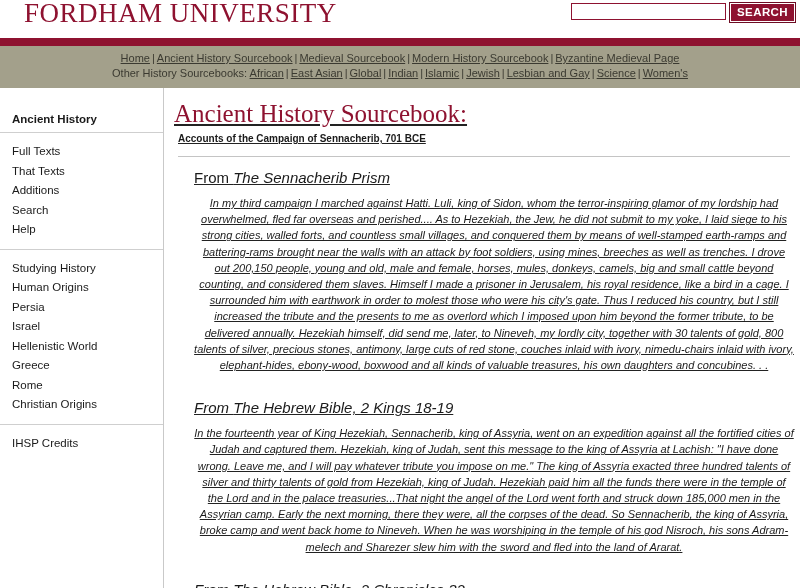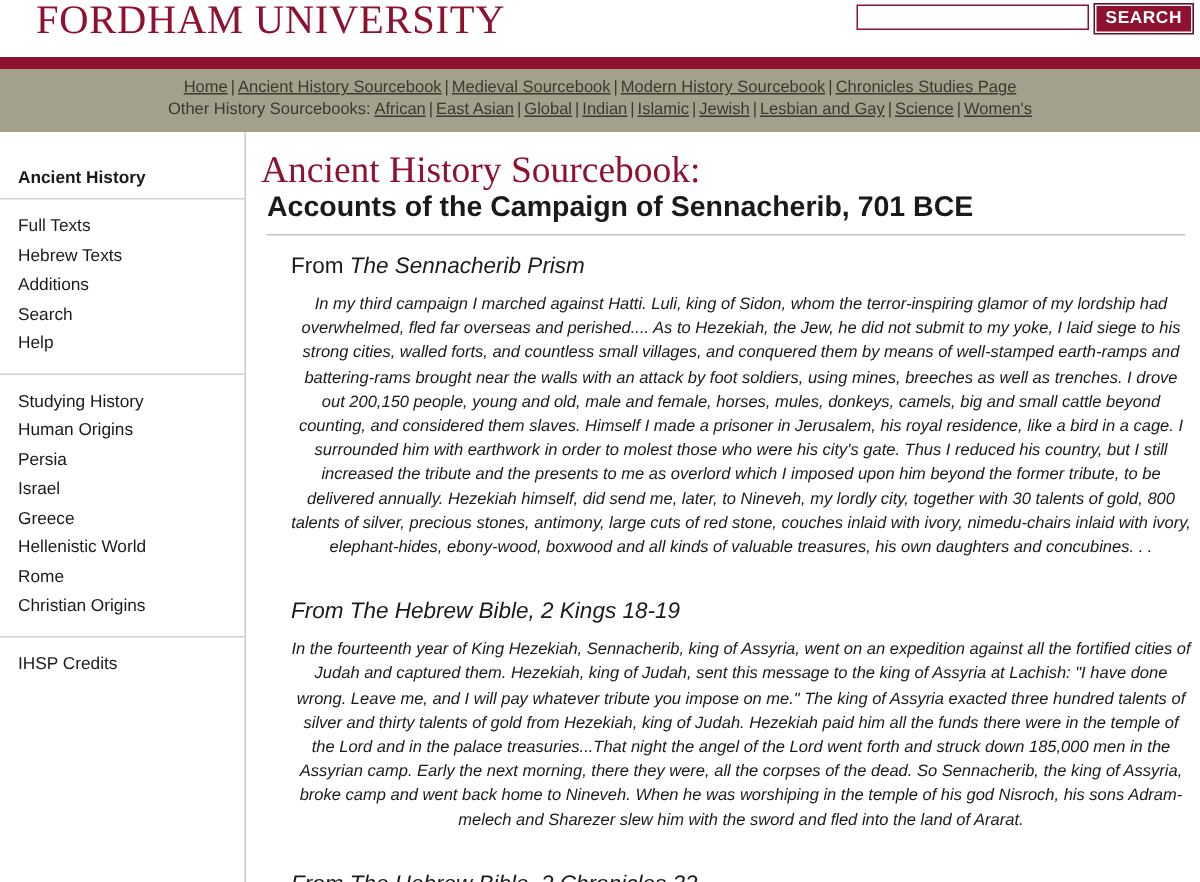--- a/index.html
+++ b/index.html
@@ -131,34 +131,35 @@
     color: #1a1a1a;
     cursor: pointer;
   }
 
   
   .main {
     flex: 1;
     padding: 0 0 14px 0;
     box-sizing: border-box;
     overflow: hidden;
+    text-decoration: underline;
   }
   .title-block {
     padding: 12px 0 0 10px;
   }
   .doc-title {
     font-family: "Liberation Serif", serif;
     font-size: 25px;
     color: #8e1230;
     line-height: 28px;
     margin: 0;
     font-weight: normal;
   }
   .doc-subtitle {
-    font-size: 19px;
+    font-size: 10px;
     font-weight: bold;
     color: #1a1a1a;
     margin: 2px 0 0 4px;
     line-height: 17px;
   }
   .title-rule {
     border-top: 1px solid #c4c4c4;
     margin: 9px 10px 0 14px;
   }
   .content {
@@ -192,50 +193,50 @@
   <div class="search-cluster">
     <input class="search-input" type="text" placeholder="" style="">
     <button class="search-button">SEARCH</button>
   </div>
 </div>
 
 <div class="crimson-rule"></div>
 
 <div class="navband">
   <div class="navrow">
-    <a href="#">Home</a><span class="sep">|</span><a href="#">Ancient History Sourcebook</a><span class="sep">|</span><a href="#">Medieval Sourcebook</a><span class="sep">|</span><a href="#">Modern History Sourcebook</a><span class="sep">|</span><a href="#">Chronicles Studies Page</a>
+    <a href="#">Home</a><span class="sep">|</span><a href="#">Ancient History Sourcebook</a><span class="sep">|</span><a href="#">Medieval Sourcebook</a><span class="sep">|</span><a href="#">Modern History Sourcebook</a><span class="sep">|</span><a href="#">Byzantine Medieval Page</a>
   </div>
   <div class="navrow">
     <span class="lead">Other History Sourcebooks:</span>
     <a href="#">African</a><span class="sep">|</span><a href="#">East Asian</a><span class="sep">|</span><a href="#">Global</a><span class="sep">|</span><a href="#">Indian</a><span class="sep">|</span><a href="#">Islamic</a><span class="sep">|</span><a href="#">Jewish</a><span class="sep">|</span><a href="#">Lesbian and Gay</a><span class="sep">|</span><a href="#">Science</a><span class="sep">|</span><a href="#">Women's</a>
   </div>
 </div>
 
 <div class="page">
 
   <div class="sidebar">
     <div class="sb-title">Ancient History</div>
     <div class="sb-divider"></div>
 
     <div class="sb-group">
       <div class="sb-item">Full Texts</div>
-      <div class="sb-item">Hebrew Texts</div>
+      <div class="sb-item">That Texts</div>
       <div class="sb-item">Additions</div>
       <div class="sb-item">Search</div>
       <div class="sb-item">Help</div>
     </div>
     <div class="sb-divider"></div>
 
     <div class="sb-group">
       <div class="sb-item">Studying History</div>
       <div class="sb-item">Human Origins</div>
       <div class="sb-item">Persia</div>
       <div class="sb-item">Israel</div>
+      <div class="sb-item">Hellenistic World</div>
       <div class="sb-item">Greece</div>
-      <div class="sb-item">Hellenistic World</div>
       <div class="sb-item">Rome</div>
       <div class="sb-item">Christian Origins</div>
     </div>
     <div class="sb-divider"></div>
 
     <div class="sb-group">
       <div class="sb-item">IHSP Credits</div>
     </div>
   </div>
 

